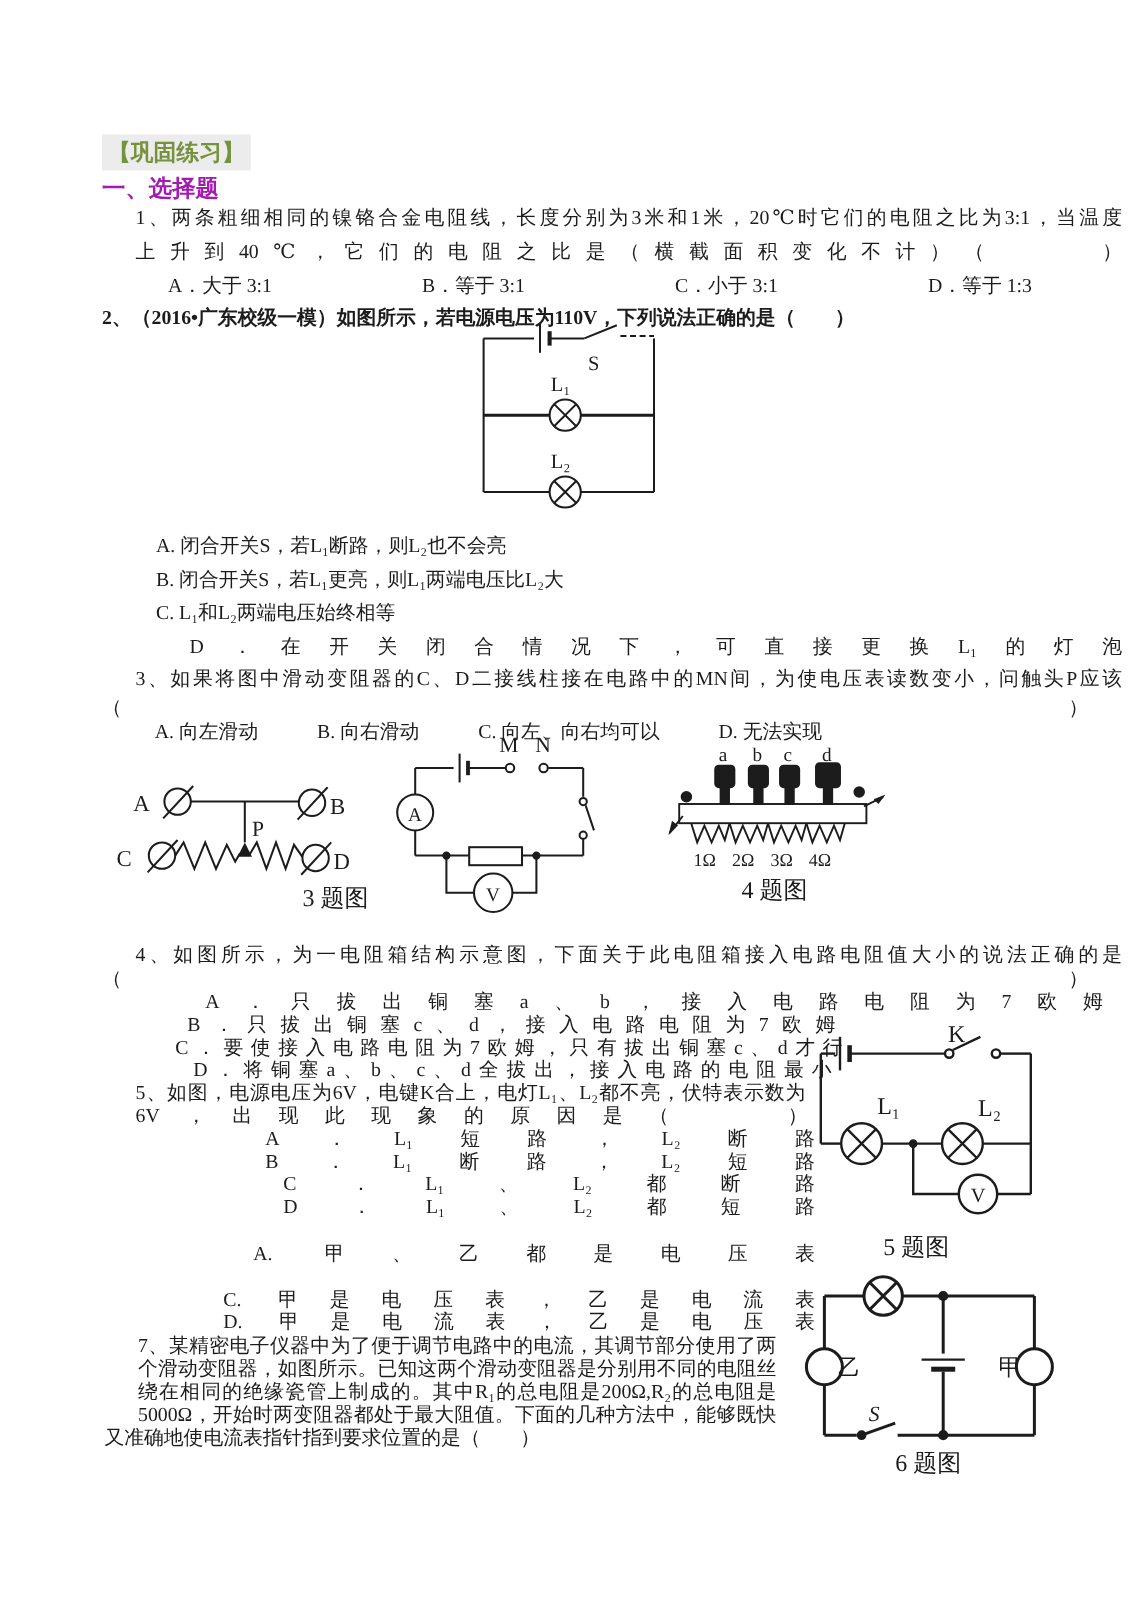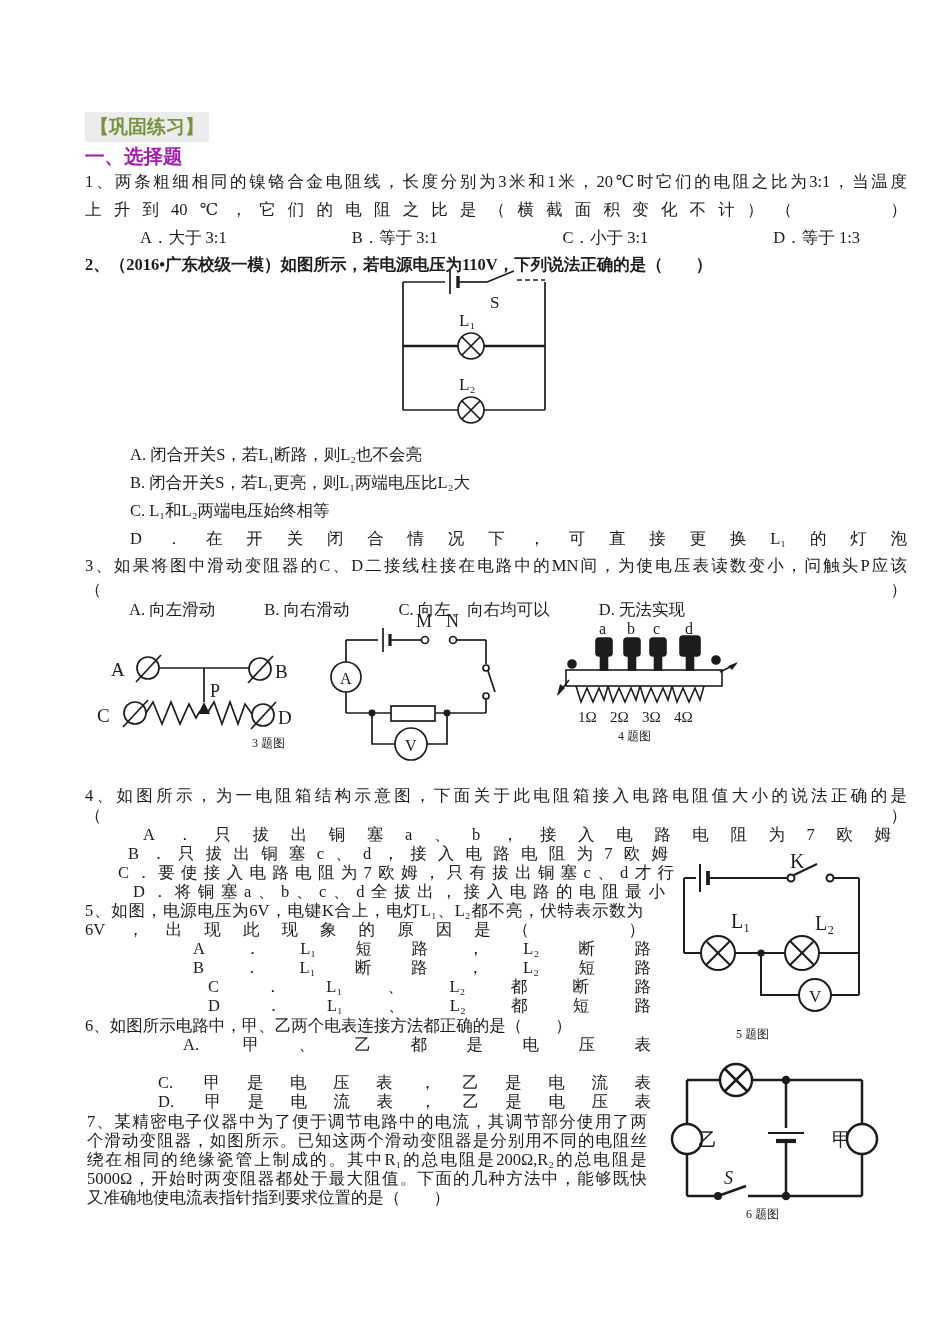--- a/index.html
+++ b/index.html
@@ -1,25 +1,25 @@
 <!DOCTYPE html>
 <html><head>
 <meta charset="utf-8">
 <style>
   html,body{margin:0;padding:0;background:#fff;}
   .page{position:relative;width:950px;height:1344px;background:#ffffff;overflow:hidden;
         font-family:"Liberation Serif","DejaVu Serif",serif;color:#1c1c1c;}
   .abs{position:absolute;}
   .txt{font-size:16.5px;line-height:24px;white-space:nowrap;}
-  .jl{text-align:justify;text-align-last:justify;white-space:normal;}
+  .jl{text-align:justify;text-align-last:justify;white-space:normal;margin-left:28px;}
   .flexrow{display:flex;justify-content:space-between;}
   .header-box{display:inline-block;background:#ececec;color:#76923c;
               font-weight:bold;font-size:19px;padding:2px 5px;}
   .section-title{color:#a21caf;font-weight:bold;font-size:19.5px;}
-  .caption{font-size:12px;white-space:nowrap;}
+  .caption{font-size:20px;white-space:nowrap;}
   svg{position:absolute;overflow:visible;}
   svg text{font-family:"Liberation Serif","DejaVu Serif",serif;fill:#1c1c1c;}
 </style>
 </head>
 <body>
 
 <div class="page">
 
   <div class="abs" style="left:85px;top:112px;">
     <span class="header-box">【巩固练习】</span>
@@ -210,21 +210,20 @@
       <circle cx="137" cy="151" r="16"></circle>
       <path d="M153,151 H181"></path>
     </g>
     <text x="112" y="24" font-size="20">K</text>
     <text x="53" y="84" font-size="20">L₁</text>
     <text x="137" y="86" font-size="20">L₂</text>
     <text x="131" y="158" font-size="17">V</text>
   </svg>
   <div class="abs caption" style="left:736px;top:1026px;">5 题图</div>
 
-  <div class="abs txt" style="left:85px;top:1016px;line-height:19px;">6、如图所示电路中，甲、乙两个电表连接方法都正确的是（　　）</div>
   <div class="abs txt jl" style="left:183px;top:1035px;width:468px;line-height:19px;">A. 甲、乙都是电压表</div>
   <div class="abs txt jl" style="left:158px;top:1073px;width:493px;line-height:19px;">C. 甲是电压表，乙是电流表</div>
   <div class="abs txt jl" style="left:158px;top:1092px;width:493px;line-height:19px;">D. 甲是电流表，乙是电压表</div>
 
   <svg style="left:672px;top:1056px;" width="208" height="148">
     <g stroke="#1c1c1c" stroke-width="2.5" fill="none">
       <path d="M15,24 H48"></path>
       <circle cx="64" cy="24" r="16"></circle>
       <line x1="53" y1="13" x2="75" y2="35"></line>
       <line x1="75" y1="13" x2="53" y2="35"></line>

